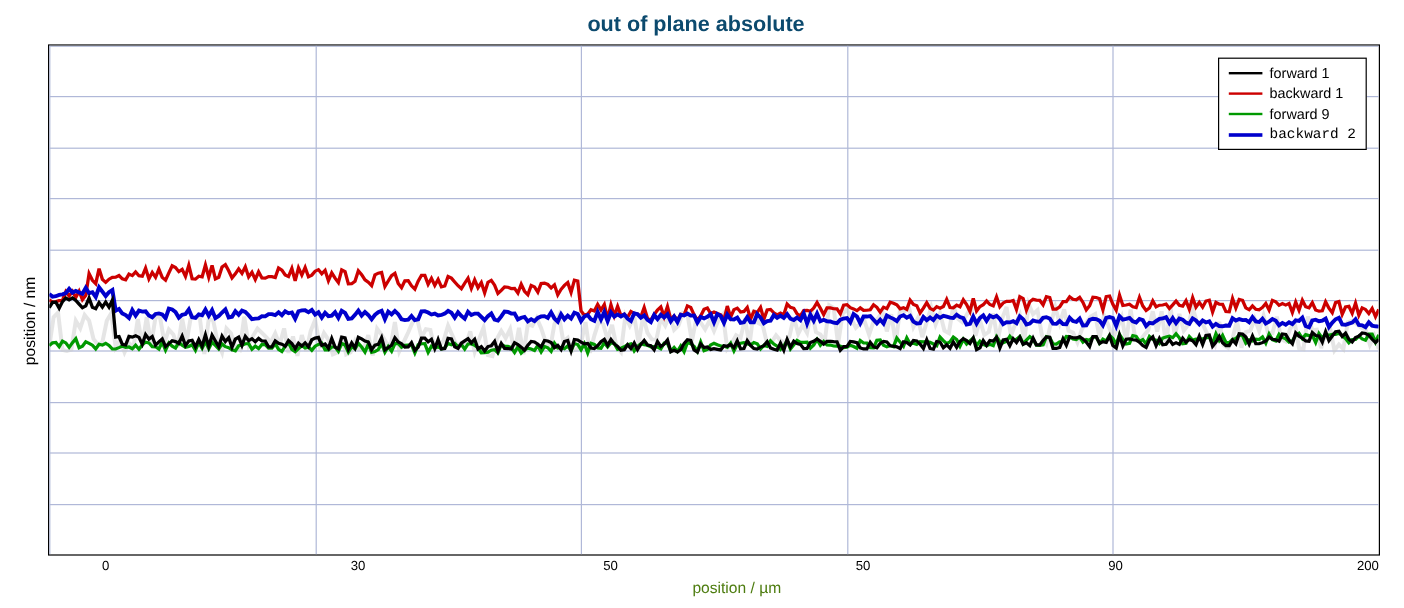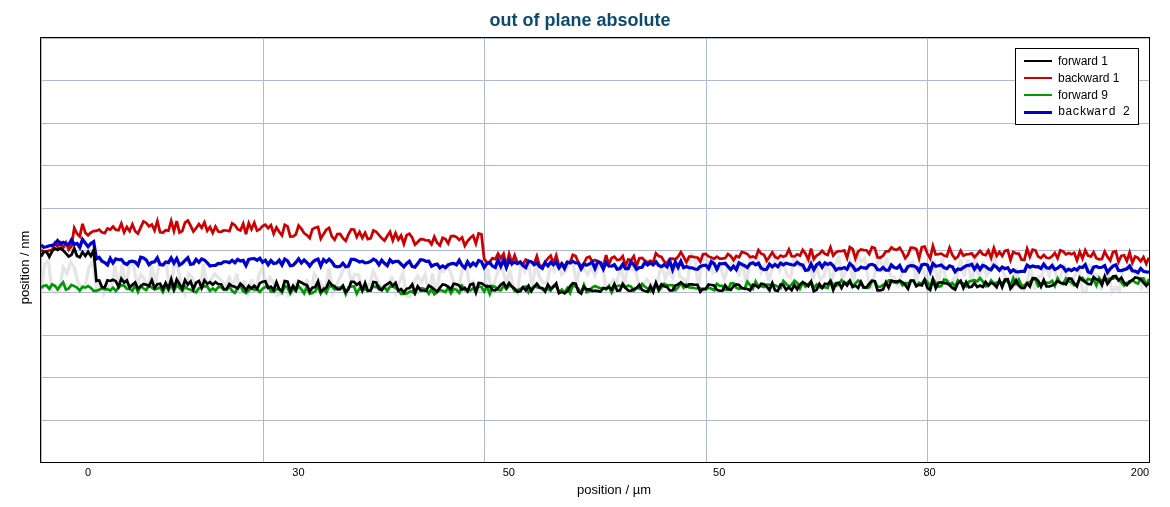--- a/index.html
+++ b/index.html
@@ -83,21 +83,21 @@
     }
     .x-tick-label {
       font-size: 11px;
       color: #000;
       text-align: center;
       width: 20px;
     }
     .x-axis-label {
       text-align: center;
       font-size: 13px;
-      color: #000000;
+      color: #4d7c0f;
       margin-top: 4px;
     }
     .legend {
       position: absolute;
       top: 10px;
       right: 10px;
       border: 1.5px solid #000;
       background: #fff;
       padding: 5px 8px;
       font-size: 12px;
@@ -178,20 +178,20 @@
               <span>backward 2</span>
             </div>
           </div>
       </div>
       <div style="position:relative; margin-left:38px;">
         <div class="x-tick-labels" id="x-tick-labels">
             <div class="x-tick-label">0</div>
             <div class="x-tick-label">30</div>
             <div class="x-tick-label">50</div>
             <div class="x-tick-label">50</div>
-            <div class="x-tick-label">80</div>
+            <div class="x-tick-label">90</div>
             <div class="x-tick-label">200</div>
           </div>
         <div class="x-axis-label">position / µm</div>
       </div>
     </div>
   </div>
 </div>
 
 </body></html>

